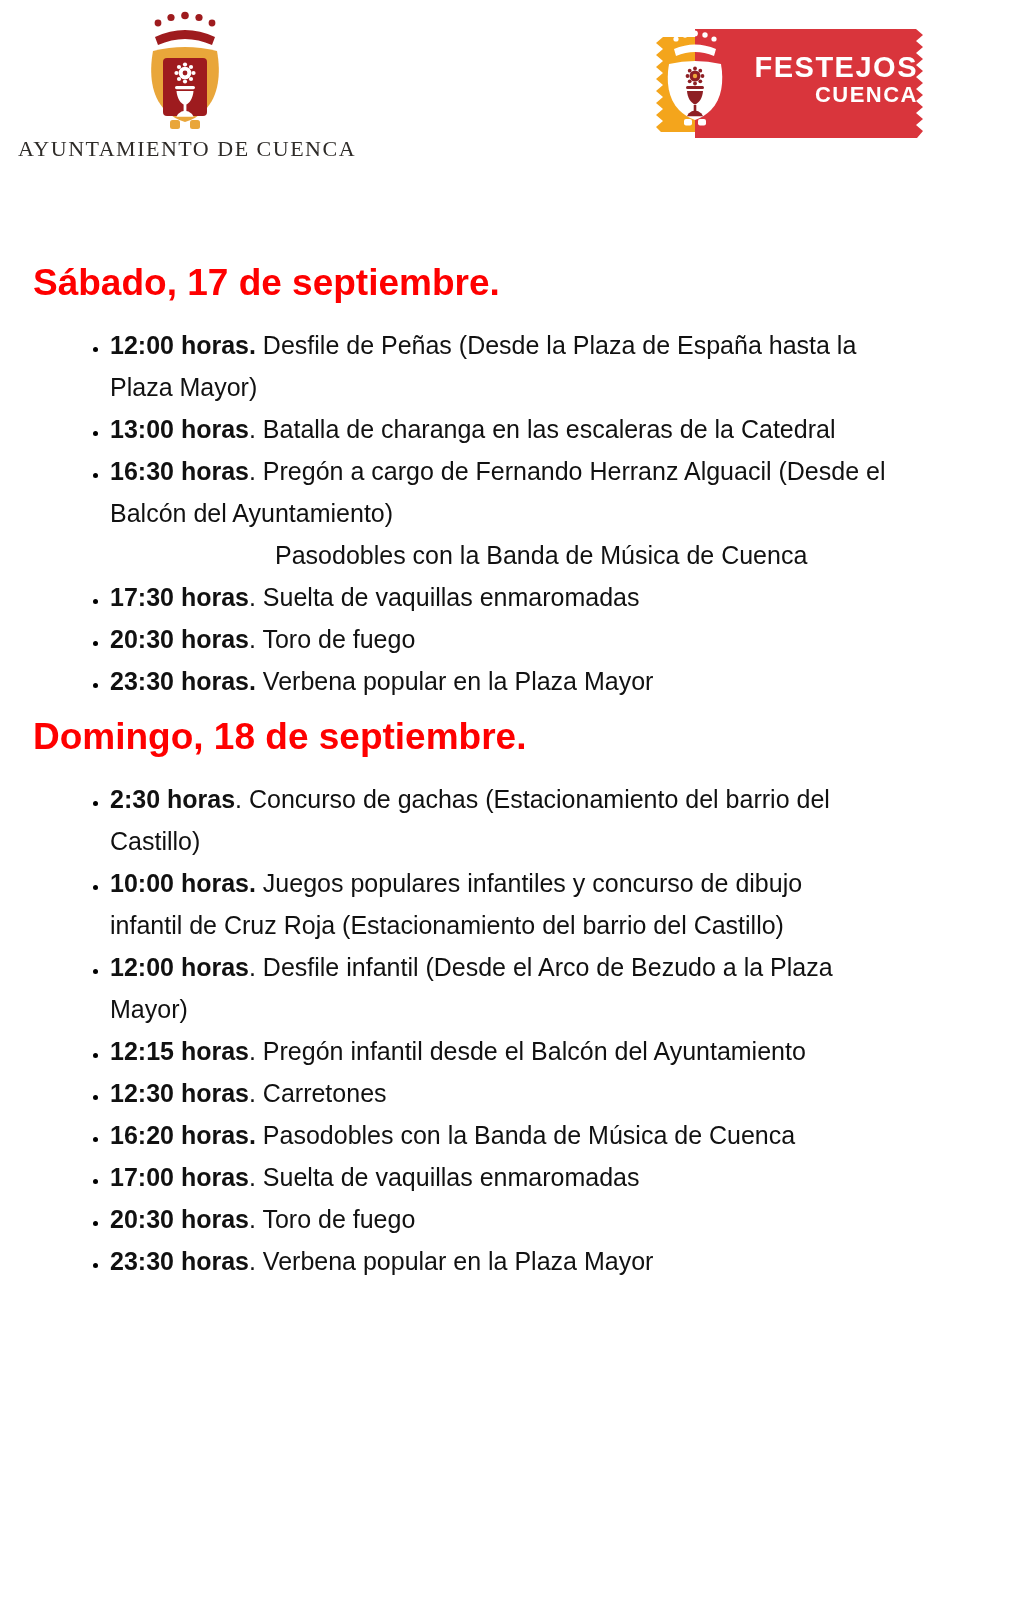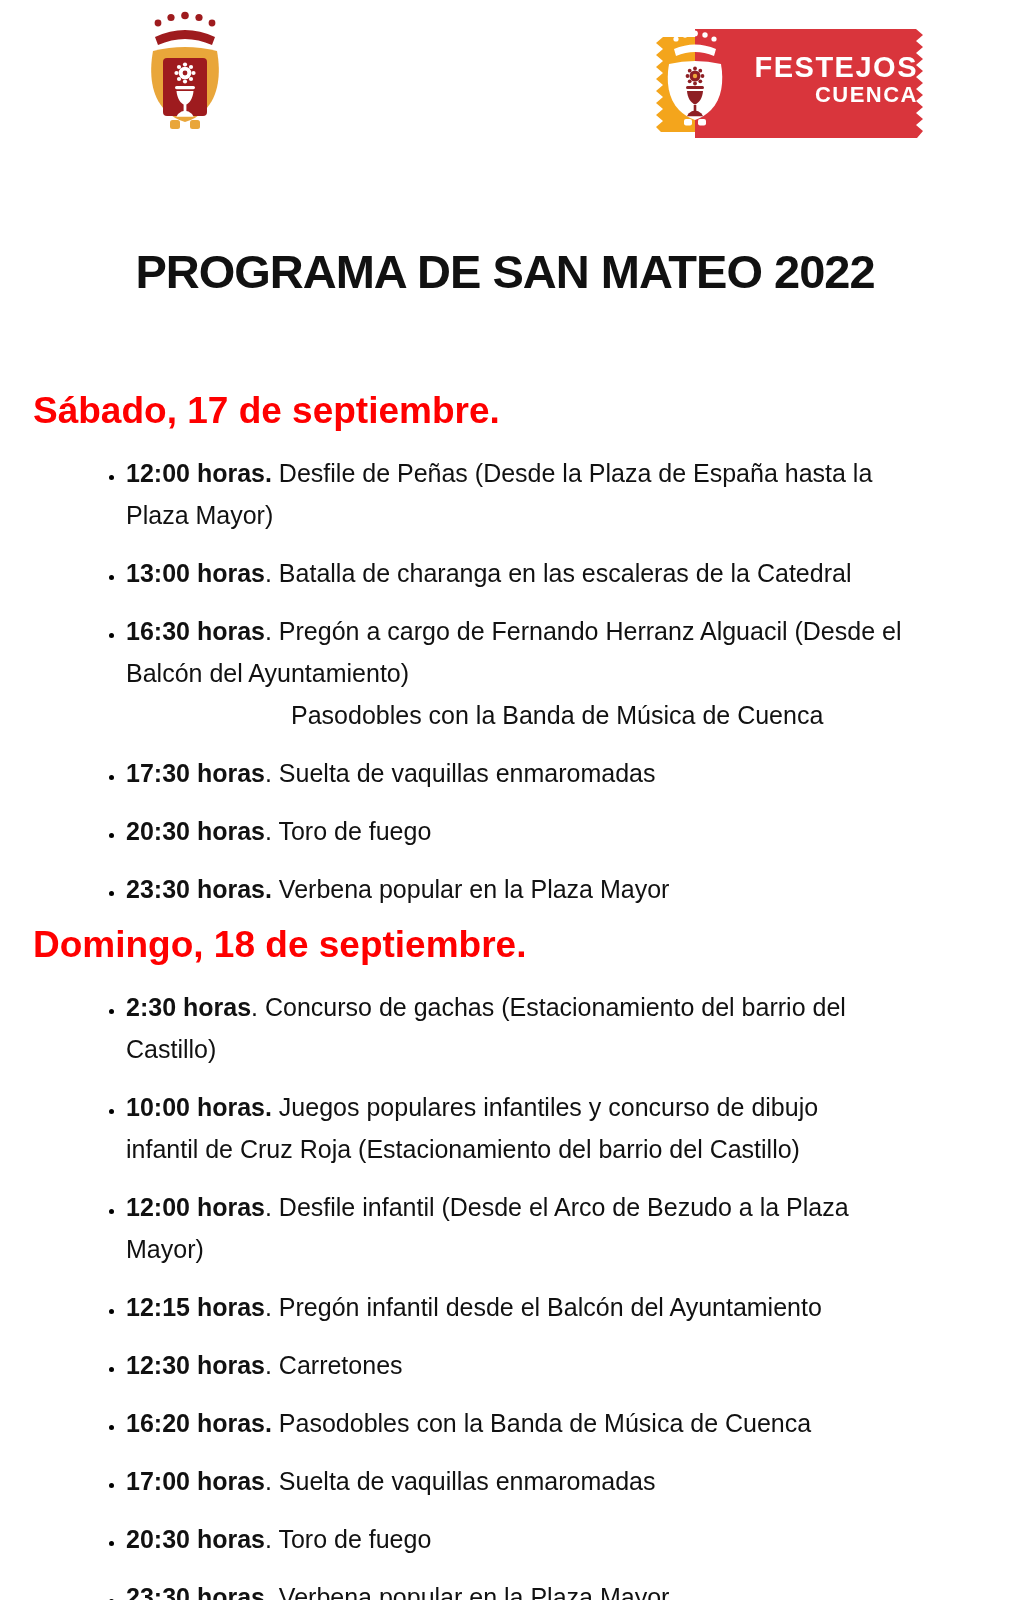--- a/index.html
+++ b/index.html
@@ -21,21 +21,21 @@
     letter-spacing:-1px;
   }
   h2.day {
     margin:100px 0 0 33px; font-size:37px; line-height:30px; font-weight:bold;
   }
   h2.day.second { margin-top:20px; }
   ul.program {
     margin:26px 0 0 0; padding:0 0 0 110px; width:860px;
     font-size:25px; line-height:42px; list-style:disc outside;
   }
-  ul.program li { margin:16px; padding:0; }
+  ul.program li { margin:0; padding:0; }
   ul.program li::marker { color:#000; font-size:0.72em; }
   .time { font-weight:bold; }
   .etext { white-space:pre-wrap; }
   .extra { margin-left:165px; }
 </style>
 </head>
 <body>
 
 <div class="doc">
 
@@ -66,20 +66,21 @@
         <circle cx="46" cy="63" r="6.3"></circle>
       </g>
       <circle cx="46" cy="63" r="2.4" fill="#9e1b1e"></circle>
       <g fill="#ffffff">
         <rect x="36" y="76" width="20" height="3.2" rx="1.6"></rect>
         <path d="M37.5,81 h17 c-0.6,7.5 -3.9,12.3 -8.5,14.5 c-4.6,-2.2 -7.9,-7 -8.5,-14.5 z"></path>
         <rect x="44.6" y="95" width="2.8" height="6.5"></rect>
         <path d="M39,104 q7,-6.5 14,0 l1.6,2.8 h-17.2 z"></path>
       </g>
     </svg>
+    <div class="crest-caption">AYUNTAMIENTO DE CUENCA</div>
 
     <svg class="ticket" width="288" height="118" viewBox="0 0 288 118">
       <path fill="#d9353c" d="M50,2 L271,2 L278,8 L271,14 L278,20 L271,26 L278,32 L271,38 L278,44 L271,50 L278,56 L271,62 L278,68 L271,74 L278,80 L271,86 L278,92 L271,98 L278,104 L272,111 L50,111 Z"></path>
       <path fill="#f4a51c" d="M50,10 L18,10 L11,16 L18,22 L11,28 L18,34 L11,40 L18,46 L11,52 L18,58 L11,64 L18,70 L11,76 L18,82 L11,88 L18,94 L11,100 L16,105 L50,105 Z"></path>
       <g fill="#ffffff">
         <circle cx="31" cy="12" r="2.6"></circle>
           <circle cx="40" cy="8" r="2.7"></circle>
         <circle cx="50" cy="6.5" r="2.9"></circle>
           <circle cx="60" cy="8" r="2.7"></circle>
         <circle cx="69" cy="12" r="2.6"></circle>
@@ -104,21 +105,20 @@
         <rect x="41" y="59" width="18" height="3" rx="1.5"></rect>
         <path d="M42,64 h16 c-0.5,7 -3.6,11.5 -8,13.5 c-4.4,-2 -7.5,-6.5 -8,-13.5 z"></path>
         <rect x="48.7" y="78" width="2.6" height="6"></rect>
         <path d="M43.5,86.5 q6.5,-6 13,0 l1.5,2.7 h-16 z"></path>
       </g>
       <text x="273" y="50" text-anchor="end" fill="#ffffff" font-family="Liberation Sans, sans-serif" font-weight="bold" font-size="29" letter-spacing="1.5">FESTEJOS</text>
       <text x="273" y="75" text-anchor="end" fill="#ffffff" font-family="Liberation Sans, sans-serif" font-weight="bold" font-size="22" letter-spacing="1.5">CUENCA</text>
     </svg>
   </div>
 
-  <h1 class="title">PROGRAMA DE SAN MATEO 2022</h1>
 
   <h2 class="day" style="color:#fe0000">Sábado, 17 de septiembre.</h2>
 
   <ul class="program">
     <li><span class="time">12:00 horas.</span><span class="etext"> Desfile de Peñas (Desde la Plaza de España hasta la
 Plaza Mayor)</span></li>
     <li><span class="time">13:00 horas</span><span class="etext">. Batalla de charanga en las escaleras de la Catedral</span></li>
     <li><span class="time">16:30 horas</span><span class="etext">. Pregón a cargo de Fernando Herranz Alguacil (Desde el
 Balcón del Ayuntamiento)</span><div class="extra">Pasodobles con la Banda de Música de Cuenca</div></li>
     <li><span class="time">17:30 horas</span><span class="etext">. Suelta de vaquillas enmaromadas</span></li>

